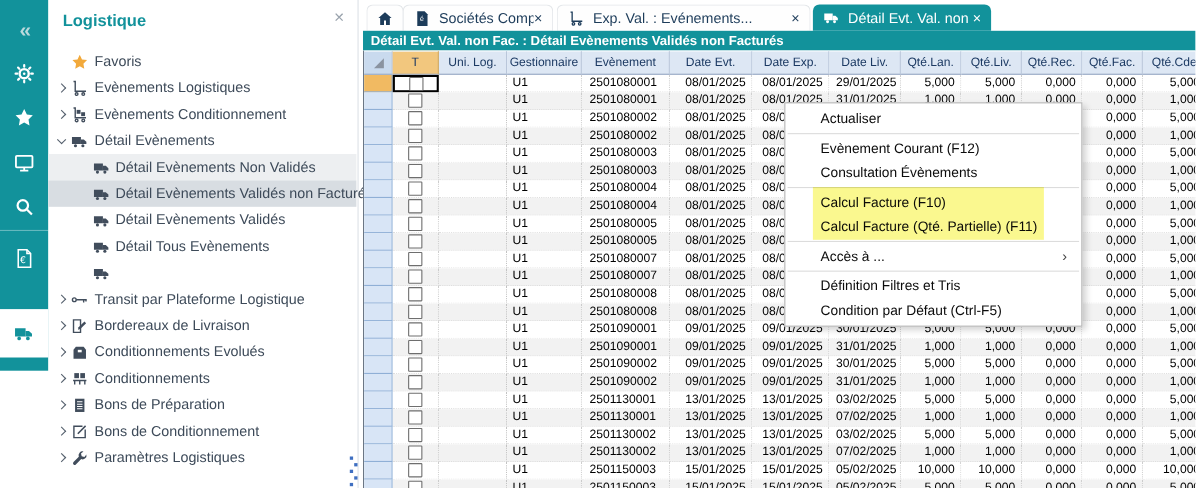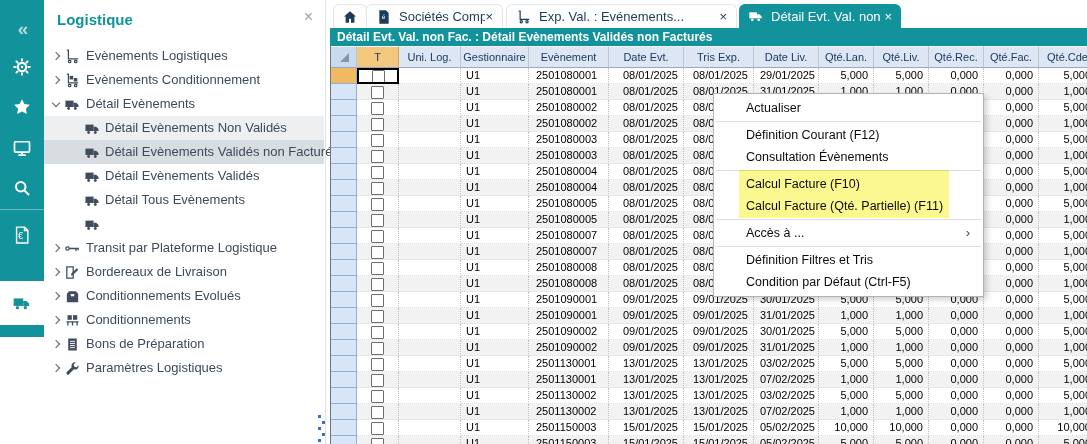--- a/index.html
+++ b/index.html
@@ -102,20 +102,28 @@
           <circle cx="16" cy="17.6" r="2" fill="currentColor"></circle>
         </svg>
       </div>
       <div class="strip-div" style="top: 209px;"></div>
     </div>
   <div id="sidebar">
     <div class="sb-title" style="color: rgb(18, 146, 155); text-align: right;">Logistique</div>
     <div class="sb-close">×</div>
     <div id="tree">
         <div class="titem">
+          <span class="ticon" style="left: 20px; color: rgb(242, 169, 59);">
+            <svg viewBox="0 0 24 24">
+              <path d="m12 2.6 2.9 5.9 6.5.9-4.7 4.6 1.1 6.4L12 17.3l-5.8 3.1 1.1-6.4L2.6 9.4l6.5-.9z" fill="currentColor"></path>
+            </svg>
+          </span>
+          <span class="tlabel" style="left:42px">Favoris</span>
+        </div>
+        <div class="titem">
           <span class="chev"></span>
           <span class="ticon" style="left:20px">
             <svg viewBox="0 0 24 24" fill="none" stroke="currentColor" stroke-width="1.8">
               <path d="M4 3h2.2v12.5H20"></path>
               <circle cx="8" cy="19" r="1.7"></circle>
               <circle cx="16.5" cy="19" r="1.7"></circle>
             </svg>
           </span>
           <span class="tlabel" style="left:42px">Evènements Logistiques</span>
         </div>
@@ -241,20 +249,30 @@
         </div>
         <div class="titem">
           <span class="chev"></span>
           <span class="ticon" style="left:20px">
             <svg viewBox="0 0 24 24">
               <rect x="6" y="3.5" width="12" height="17" fill="currentColor"></rect>
               <path d="M8.5 7.5h7M8.5 10.5h7M8.5 13.5h7M8.5 16.5h7" stroke="#fff" stroke-width="1.3"></path>
             </svg>
           </span>
           <span class="tlabel" style="left:42px">Bons de Préparation</span>
+        </div>
+        <div class="titem">
+          <span class="chev"></span>
+          <span class="ticon" style="left:20px">
+            <svg viewBox="0 0 24 24" fill="none" stroke="currentColor" stroke-width="1.8">
+              <path d="M15.5 5H4.5v14.5H19V9"></path>
+              <path d="m9.5 14.5 10-10" stroke-width="2"></path>
+            </svg>
+          </span>
+          <span class="tlabel" style="left:42px">Bons de Conditionnement</span>
         </div>
         <div class="titem">
           <span class="chev"></span>
           <span class="ticon" style="left:20px">
             <svg viewBox="0 0 24 24">
               <path d="M20.5 7.2a5 5 0 0 1-6.6 6L7 20a2.1 2.1 0 0 1-3-3l6.8-6.9a5 5 0 0 1 6-6.6L13.6 6l.9 3.5L18 10.4z" fill="currentColor"></path>
             </svg>
           </span>
           <span class="tlabel" style="left:42px">Paramètres Logistiques</span>
         </div>
@@ -314,21 +332,21 @@
     <div id="grid">
         <div class="grow gh">
           <div class="gc" style="width: 26px; position: relative; background: rgb(201, 218, 238);">
             <span class="tri"></span>
           </div>
           <div class="gc" style="width: 42px; position: relative; background: rgb(242, 199, 126); border-right: 1px solid rgb(205, 165, 92);">T</div>
           <div class="gc" style="width: 62px; position: relative;">Uni. Log.</div>
           <div class="gc" style="width: 68px; position: relative;">Gestionnaire</div>
           <div class="gc" style="width: 80px; position: relative;">Evènement</div>
           <div class="gc" style="width: 75px; position: relative;">Date Evt.</div>
-          <div class="gc" style="width: 70px; position: relative;">Tris Exp.</div>
+          <div class="gc" style="width: 70px; position: relative;">Date Exp.</div>
           <div class="gc" style="width: 65px; position: relative;">Date Liv.</div>
           <div class="gc" style="width: 55px; position: relative;">Qté.Lan.</div>
           <div class="gc" style="width: 55px; position: relative;">Qté.Liv.</div>
           <div class="gc" style="width: 55px; position: relative;">Qté.Rec.</div>
           <div class="gc" style="width: 55px; position: relative;">Qté.Fac.</div>
           <div class="gc" style="width: 58px; position: relative;">Qté.Cde</div>
         </div>
         <div class="grow">
           <div class="gc selc" style="width: 26px; background: rgb(241, 186, 98);"></div>
           <div class="gc data" style="width: 42px; background: rgb(255, 255, 255); text-align: center; border: 2px solid rgb(0, 0, 0); line-height: 11px;"><span class="cb"></span></div>
@@ -688,21 +706,21 @@
           <div class="gc data" style="width: 55px; background: rgb(242, 242, 242); text-align: right; padding-right: 5px; box-sizing: border-box;">0,000</div>
           <div class="gc data" style="width: 55px; background: rgb(242, 242, 242); text-align: right; padding-right: 5px; box-sizing: border-box;">0,000</div>
           <div class="gc data" style="width: 58px; background: rgb(242, 242, 242); text-align: right; padding-right: 5px; box-sizing: border-box;">5,000</div>
         </div>
       </div>
   </div>
   <div id="menu">
     <div id="yellow" style="background: rgba(247, 243, 75, 0.62);"></div>
   <div class="mitem">Actualiser</div>
       <div class="msep"></div>
-      <div class="mitem">Définition Courant (F12)</div>
+      <div class="mitem">Evènement Courant (F12)</div>
       <div class="mitem">Consultation Évènements</div>
       <div class="msep"></div>
       <div class="mitem">Calcul Facture (F10)</div>
       <div class="mitem">Calcul Facture (Qté. Partielle) (F11)</div>
       <div class="msep"></div>
       <div class="mitem">Accès à ...<span class="marrow">›</span></div>
       <div class="msep"></div>
       <div class="mitem">Définition Filtres et Tris</div>
       <div class="mitem">Condition par Défaut (Ctrl-F5)</div>
     </div>

